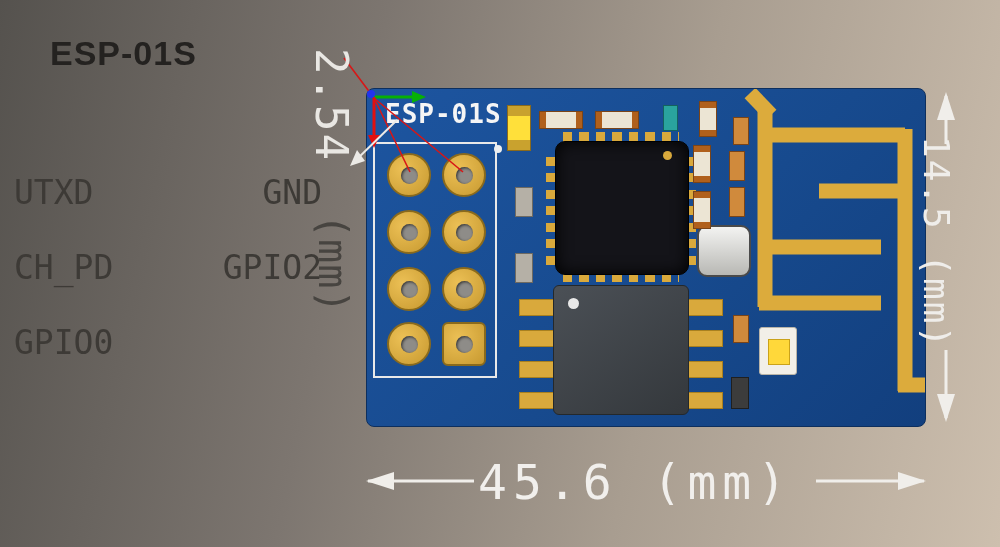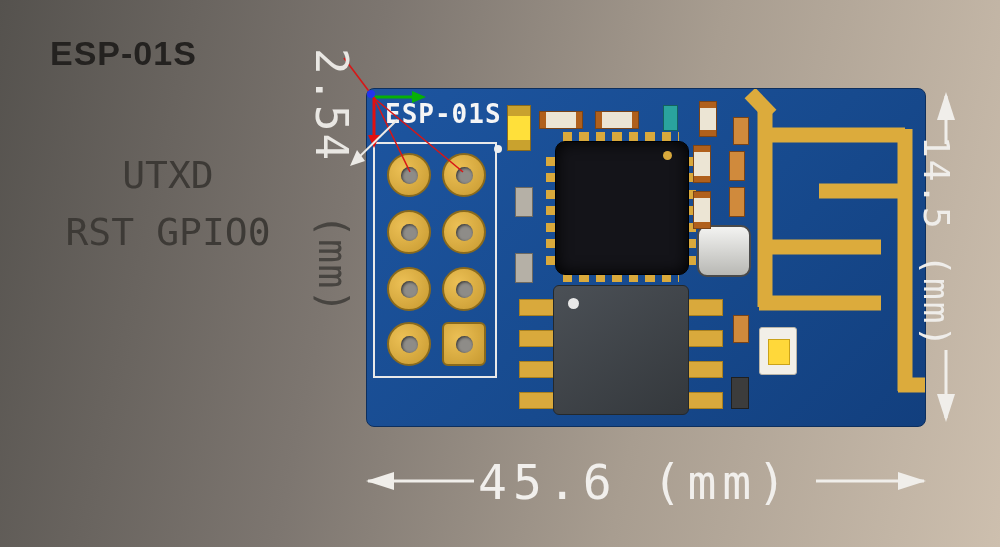--- a/index.html
+++ b/index.html
@@ -7,22 +7,22 @@
     position:relative; width:1000px; height:547px; overflow:hidden;
     background: linear-gradient(102deg, #55524e 0%, #7d7670 35%, #a89d90 65%, #cdbfae 100%);
     font-family:"DejaVu Sans Mono", monospace;
   }
   .abs { position:absolute; }
 
   
   .main-title { left:50px; top:34px; font-family:"Liberation Sans",sans-serif;
     font-weight:bold; font-size:34px; color:#242220; letter-spacing:1px; }
   .pin-labels { left:14px; top:146px; width:308px; }
-  .pin-row { display:flex; justify-content:center; align-items:center;
-    gap:22px; height:57px; font-size:38px; color:#3d3a36; }
+  .pin-row { display:flex; justify-content:space-between; align-items:center;
+    gap:22px; height:57px; font-size:33px; color:#3d3a36;margin-top:18px; }
 
   
   .board { left:366px; top:88px; width:558px; height:337px;
     background: linear-gradient(135deg,#1d55a0 0%,#174a8e 55%,#123f7e 100%);
     border:1px solid #0d2f5e; border-radius:8px; }
   .silk-title { left:18px; top:10px; font-size:26px; font-weight:bold; color:#f5f5f5; letter-spacing:1px; }
   .silk-series { left:10px; top:286px; font-size:25px; font-weight:bold; color:#f5f5f5; letter-spacing:2px; }
   .pin-frame { left:6px; top:53px; width:120px; height:232px; border:2px solid #e9e9e9; }
   .silk-dot { left:127px; top:56px; width:8px; height:8px; border-radius:50%; background:#eceef0; }
 
@@ -73,23 +73,27 @@
 </head>
 <body>
 
 <div class="canvas">
 
   <div class="abs main-title">ESP-01S</div>
 
   <div class="abs pin-labels">
     <div class="pin-row">
       <span>UTXD</span>
-    </div>
-    <div class="pin-row">
-      <span>RST</span>
+      <span>GND</span>
+    </div>
+    <div class="pin-row">
+      <span>CH_PD</span>
+      <span>GPIO2</span>
+    </div>
+    <div class="pin-row">
       <span>GPIO0</span>
     </div>
     <div class="pin-row">
     </div>
   </div>
 
   <div class="abs board">
 
     <svg class="abs" width="558" height="337" viewBox="0 0 558 337" style="left:0;top:0">
       <g stroke="#dcab3c" stroke-width="15" fill="none">

